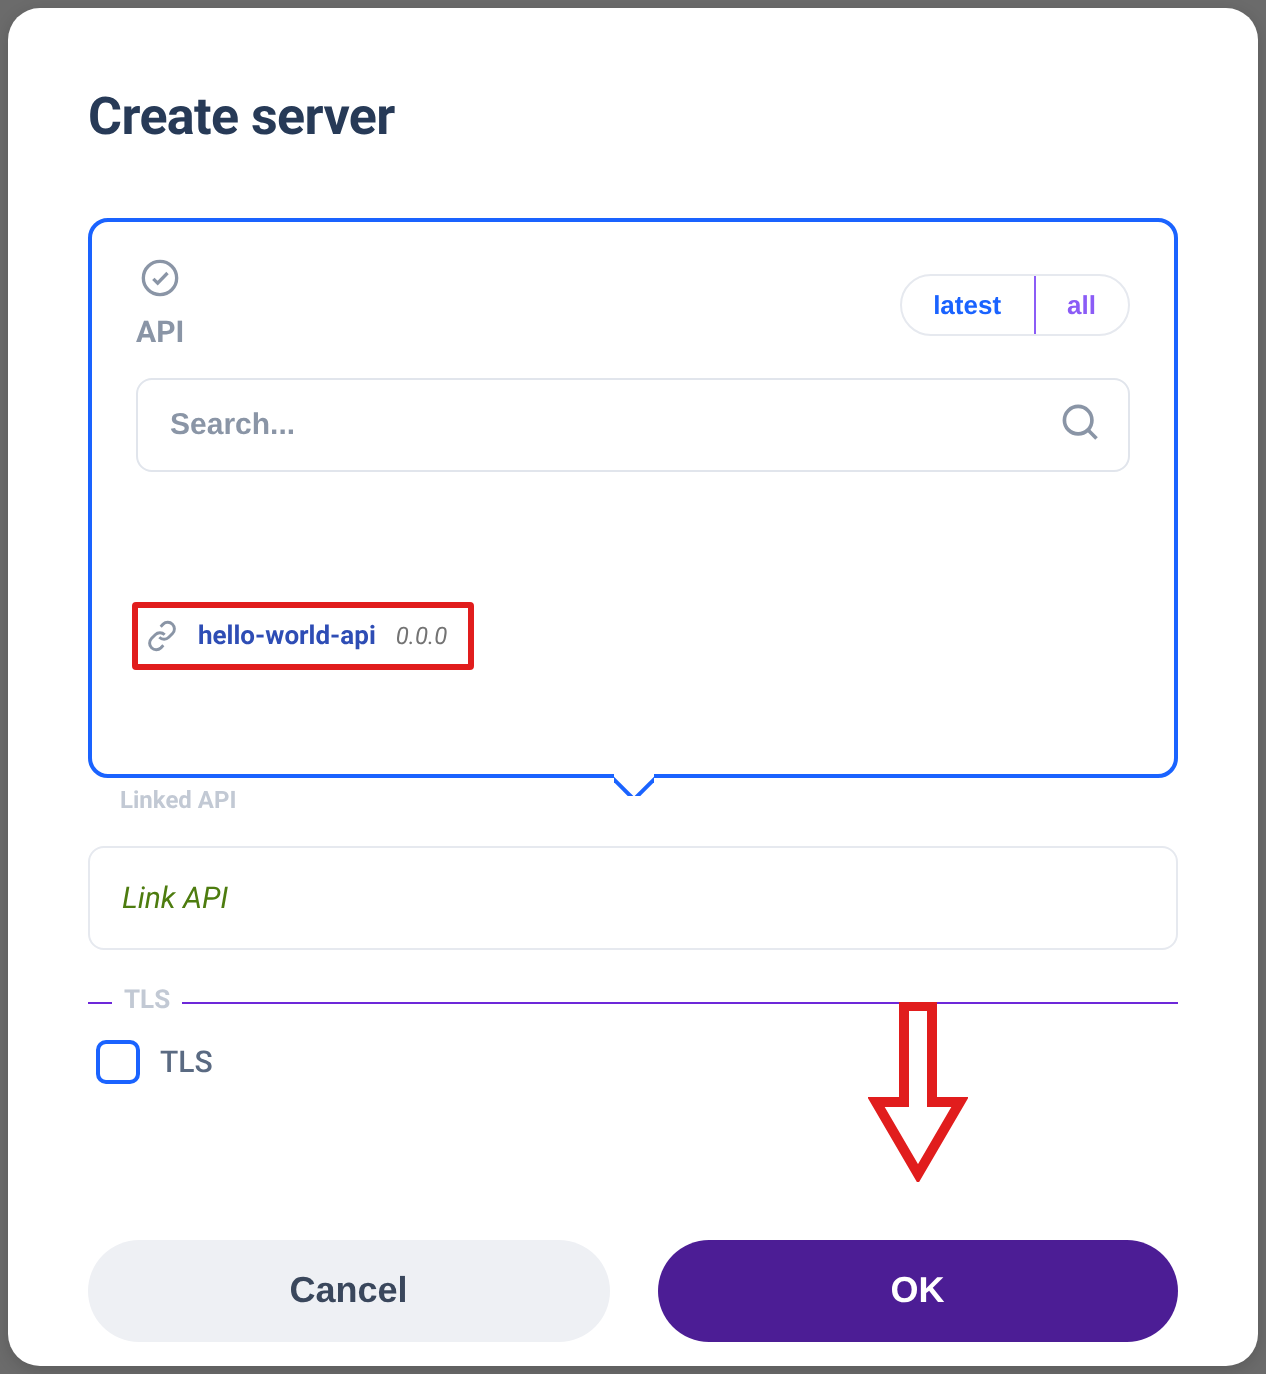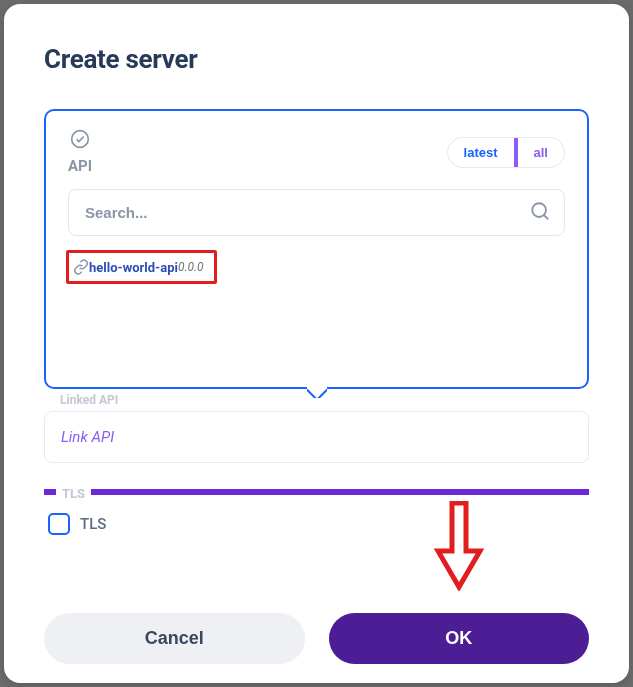--- a/index.html
+++ b/index.html
@@ -72,25 +72,25 @@
       font-weight: 700;
       border: none;
       background: transparent;
       cursor: pointer;
       color: #8b5cf6;
     }
     .toggle-btn.active {
       color: #1a63ff;
     }
     .toggle-btn:first-child {
-      border-right: 4px solid #8b5cf6;
+      border-right: 1px solid #8b5cf6;
     }
     .search-wrap {
       position: relative;
-      margin-bottom: 14px;
+      margin-bottom: 24px;
     }
     .search-input {
       width: 100%;
       border: 1px solid #e1e5ec;
       border-radius: 8px;
       padding: 14px 48px 14px 16px;
       font-size: 15px;
       font-weight: 600;
       color: #273a57;
       outline: none;
@@ -102,26 +102,27 @@
     .search-icon {
       position: absolute;
       right: 14px;
       top: 50%;
       transform: translateY(-50%);
       color: #8a95a6;
     }
     .result-row {
       display: inline-flex;
       align-items: center;
-      gap: 0;
+      gap: 10px;
       padding: 6px 10px 6px 4px;
       cursor: pointer;
       border: 3px solid #e11d1d;
       border-radius: 2px;
       margin-left: -2px;
+      margin-top: 41px;
     }
     .link-icon { color: #8a95a6; display:inline-flex; }
     .result-name {
       color: #2e4db5;
       font-weight: 700;
       font-size: 13px;
     }
     .result-version {
       color: #737373;
       font-style: italic;
@@ -155,28 +156,28 @@
       color: #c2c9d4;
       font-weight: 700;
       font-size: 12px;
       padding-left: 16px;
     }
     .linked-api-box {
       border: 1px solid #e6e9ef;
       border-radius: 8px;
       padding: 16px 16px;
       font-style: italic;
-      color: #8b5cf6;
+      color: #4d7c0f;
       font-size: 15px;
-      margin-top: 4px;
+      margin-top: 16px;
       background: #fff;
     }
     .tls-section {
       margin-top: 26px;
-      border-top: 6px solid #6d28d9;
+      border-top: 1px solid #6d28d9;
       position: relative;
       padding-top: 18px;
     }
     .tls-legend {
       position: absolute;
       top: -9px;
       left: 12px;
       background: #fff;
       padding: 0 6px;
       color: #c2c9d4;

